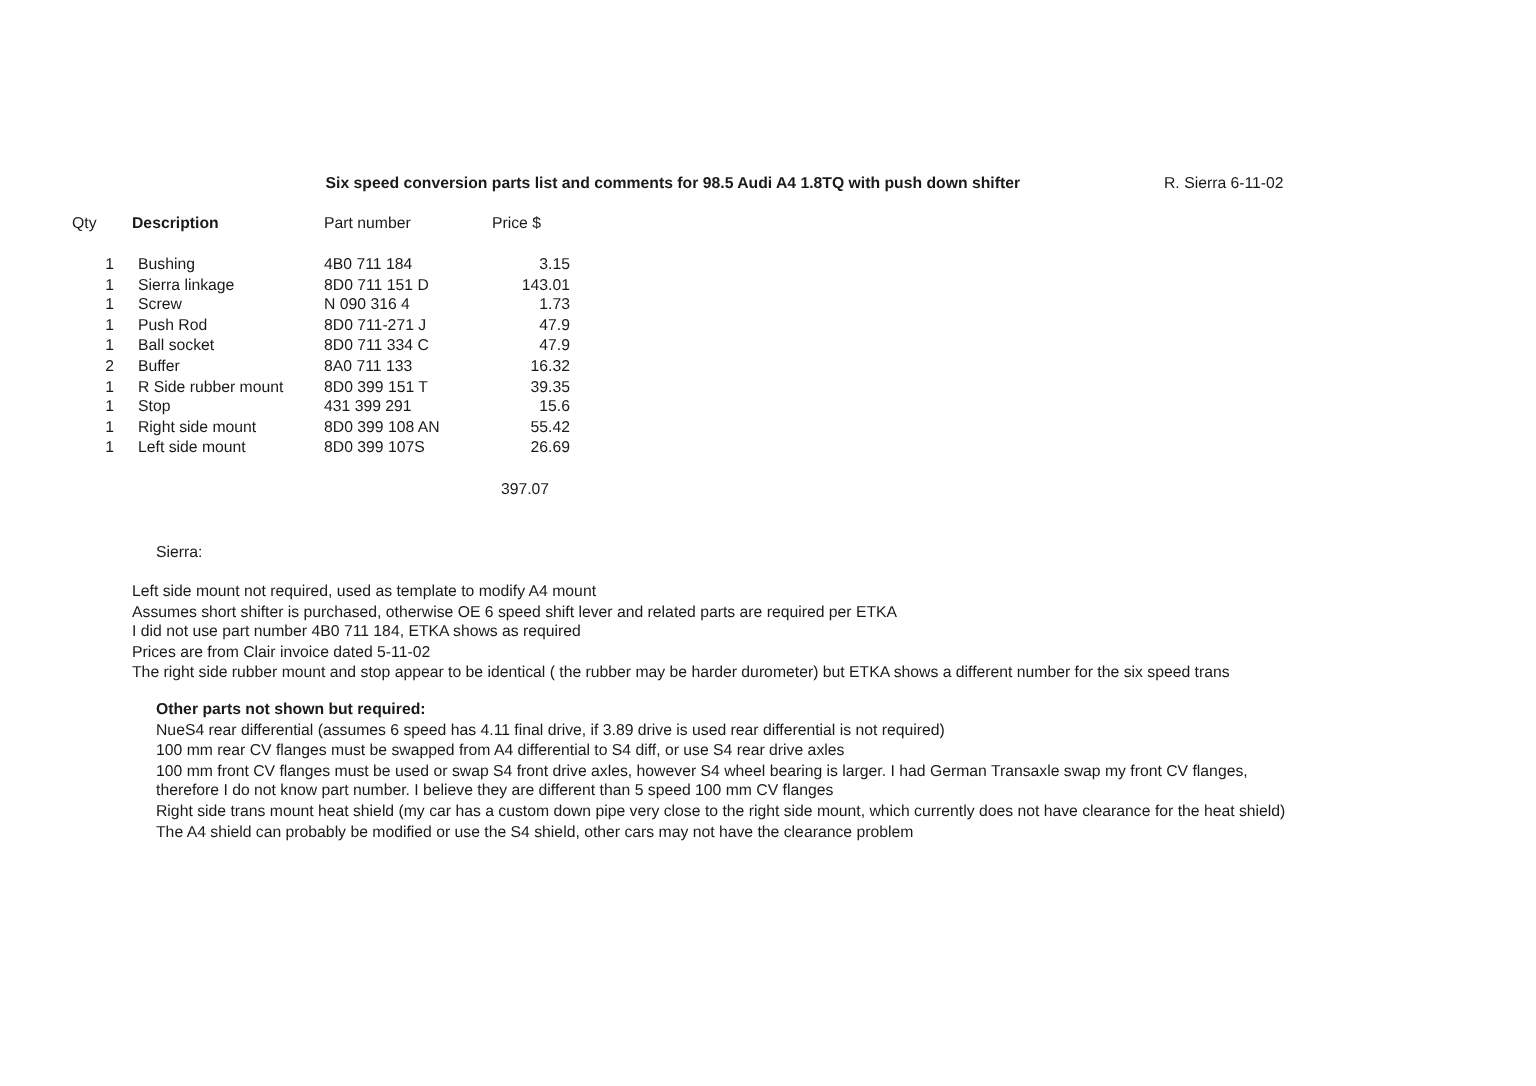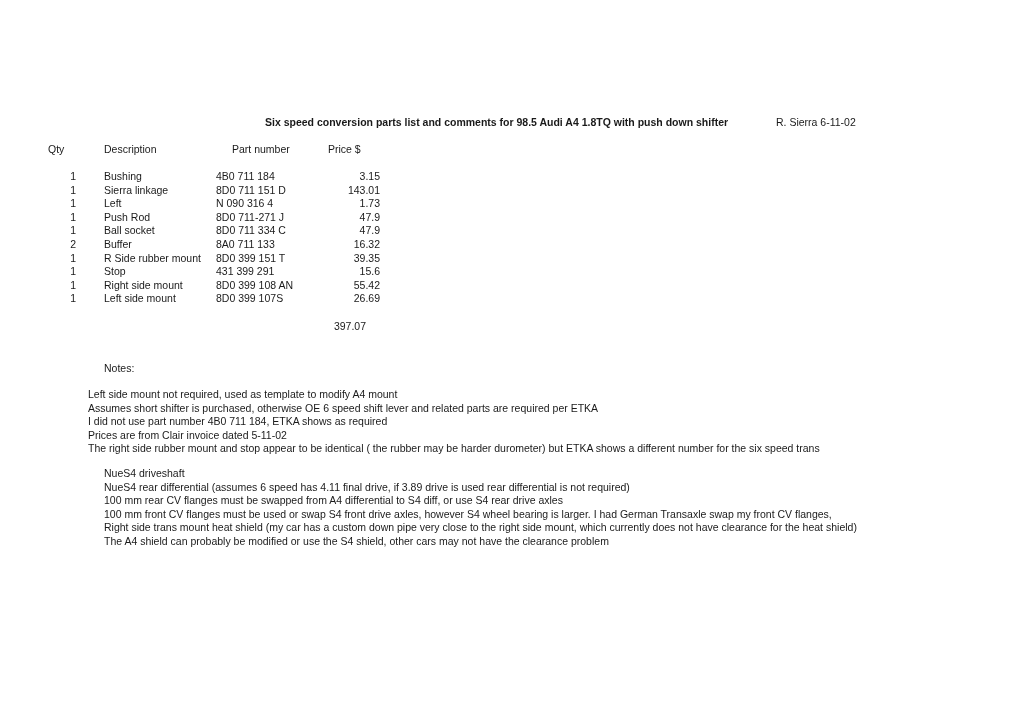--- a/index.html
+++ b/index.html
@@ -1,32 +1,32 @@
 <!DOCTYPE html>
 <html><head>
 <meta charset="utf-8">
 <style>
   html, body { margin: 0; padding: 0; }
   body {
     width: 1024px; height: 724px; background: #ffffff; position: relative; overflow: hidden;
     font-family: "Liberation Sans", sans-serif; font-size: 10.5px; color: #1a1a1a;
   }
   .abs { position: absolute; white-space: nowrap; line-height: 13px; }
-  .title { left: 217px; top: 116px; font-weight: bold; width: 490px; overflow: hidden; margin-left: 48px; }
+  .title { left: 217px; top: 116px; font-weight: bold; width: 490px; overflow: hidden; }
   .author { left: 776px; top: 116px; }
   .hdr { top: 143px; }
   .c-qty { left: 48px; }
-  .c-desc { left: 104px; }
-  .c-part { left: 232px; }
+  .c-desc { left: 88px; font-weight: bold; }
+  .c-part { left: 216px; }
   .c-price-h { left: 328px; }
   .rows { position: absolute; left: 0; top: 170px; width: 400px; }
   .row { position: relative; height: 13.6px; }
   .row span { position: absolute; top: 0; line-height: 13.6px; white-space: nowrap; }
   .row .qty { left: 60px; width: 16px; text-align: right; }
-  .row .desc { left: 104px; }
+  .row .desc { left: 92px; }
   .row .part { left: 216px; }
   .row .price { left: 320px; width: 60px; text-align: right; }
   .total { left: 320px; top: 320px; width: 60px; text-align: center; }
   .notes-label { left: 104px; top: 362px; }
   .notes { position: absolute; left: 88px; top: 388px; }
   .notes div, .other div { line-height: 13.6px; white-space: nowrap; }
   .other { position: absolute; left: 104px; top: 467px; }
   .other .heading { font-weight: bold; }
 </style>
 </head>
@@ -48,21 +48,21 @@
     <span class="price">3.15</span>
   </div>
   <div class="row">
     <span class="qty">1</span>
     <span class="desc">Sierra linkage</span>
     <span class="part">8D0 711 151 D</span>
     <span class="price">143.01</span>
   </div>
   <div class="row">
     <span class="qty">1</span>
-    <span class="desc">Left</span>
+    <span class="desc">Screw</span>
     <span class="part">N 090 316 4</span>
     <span class="price">1.73</span>
   </div>
   <div class="row">
     <span class="qty">1</span>
     <span class="desc">Push Rod</span>
     <span class="part">8D0 711-271 J</span>
     <span class="price">47.9</span>
   </div>
   <div class="row">
@@ -98,29 +98,30 @@
   <div class="row">
     <span class="qty">1</span>
     <span class="desc">Left side mount</span>
     <span class="part">8D0 399 107S</span>
     <span class="price">26.69</span>
   </div>
 </div>
 
 <div class="abs total">397.07</div>
 
-<div class="abs notes-label">Notes:</div>
+<div class="abs notes-label">Sierra:</div>
 <div class="notes">
   <div>Left side mount not required, used as template to modify A4 mount</div>
   <div>Assumes short shifter is purchased, otherwise OE 6 speed shift lever and related parts are required per ETKA</div>
   <div>I did not use part number 4B0 711 184, ETKA shows as required</div>
   <div>Prices are from Clair invoice dated 5-11-02</div>
   <div>The right side rubber mount and stop appear to be identical ( the rubber may be harder durometer) but ETKA shows a different number for the six speed trans</div>
 </div>
 
 <div class="other">
-  <div>NueS4 driveshaft</div>
+  <div class="heading">Other parts not shown but required:</div>
   <div>NueS4 rear differential (assumes 6 speed has 4.11 final drive, if 3.89 drive is used rear differential is not required)</div>
   <div>100 mm rear CV flanges must be swapped from A4 differential to S4 diff, or use S4 rear drive axles</div>
   <div>100 mm front CV flanges must be used or swap S4 front drive axles, however S4 wheel bearing is larger. I had German Transaxle swap my front CV flanges,</div>
+  <div>therefore I do not know part number. I believe they are different than 5 speed 100 mm CV flanges</div>
   <div>Right side trans mount heat shield (my car has a custom down pipe very close to the right side mount, which currently does not have clearance for the heat shield)</div>
   <div>The A4 shield can probably be modified or use the S4 shield,  other cars may not have the clearance problem</div>
 </div>
 
 </body></html>

